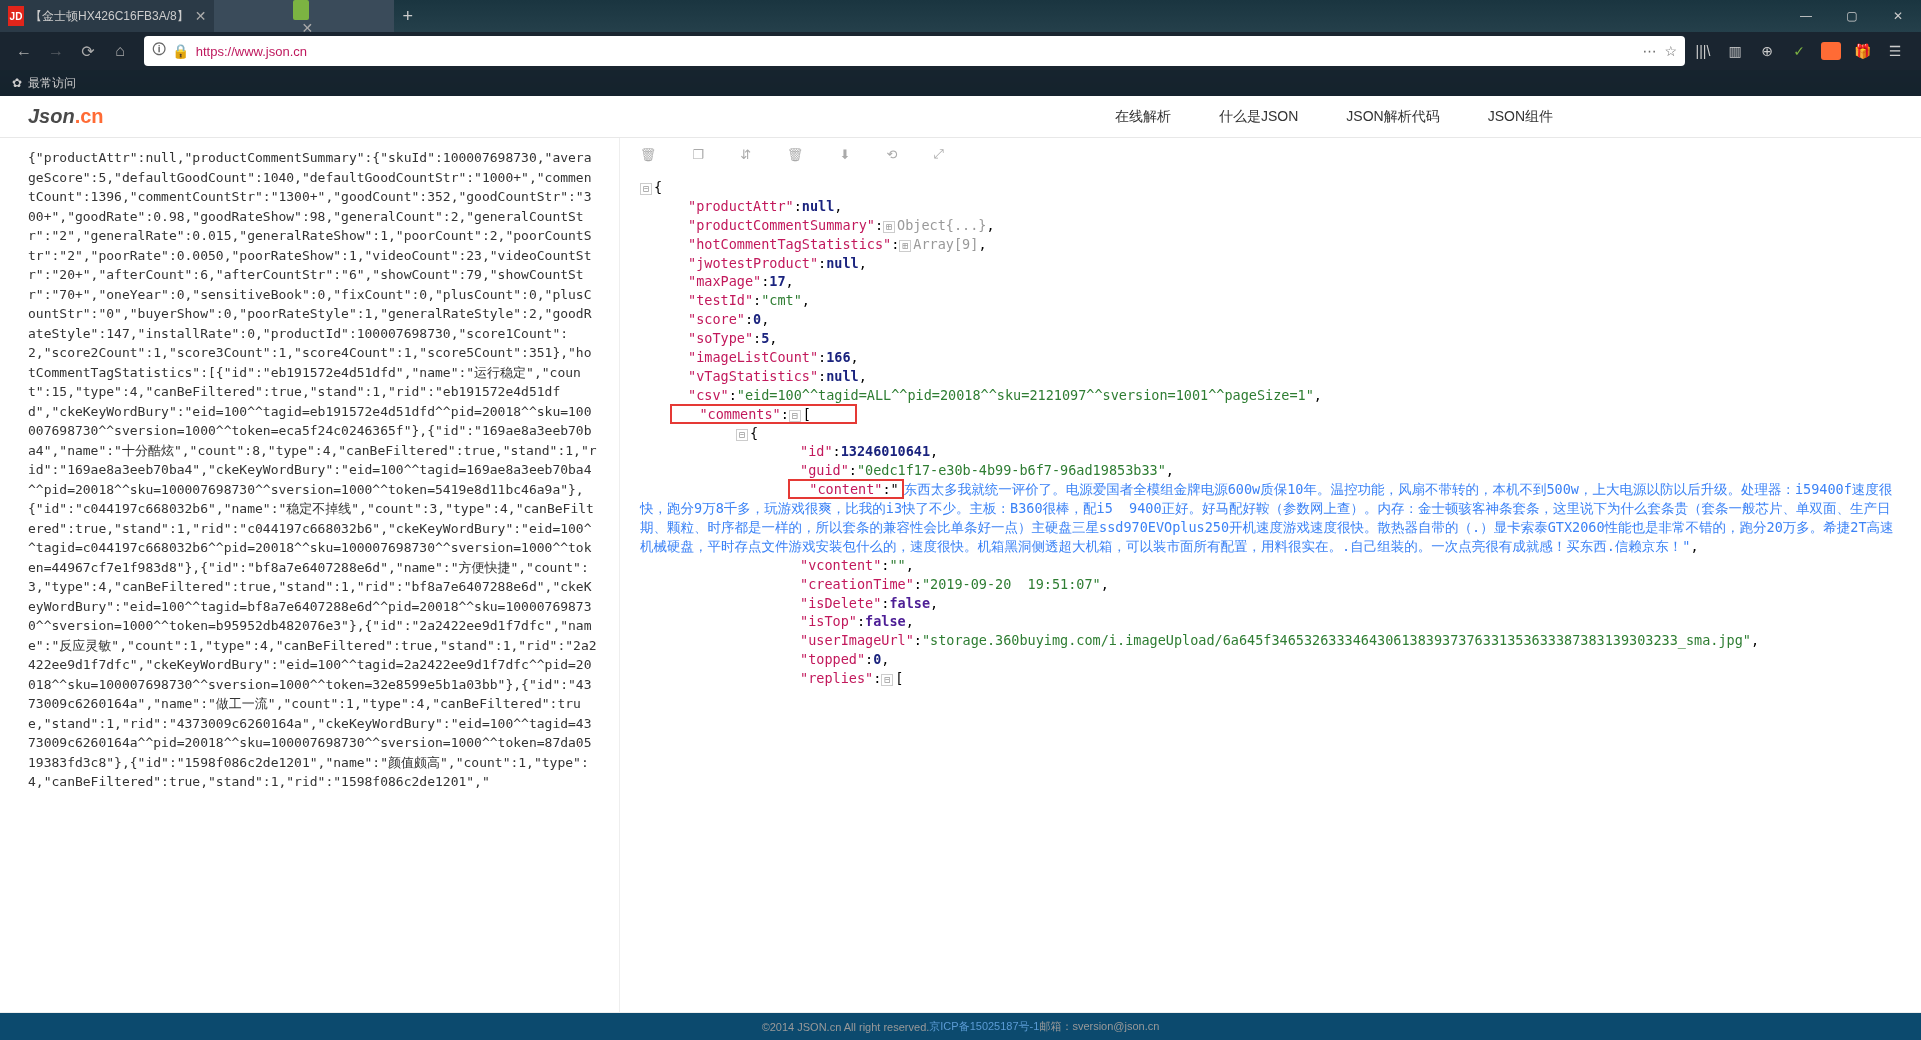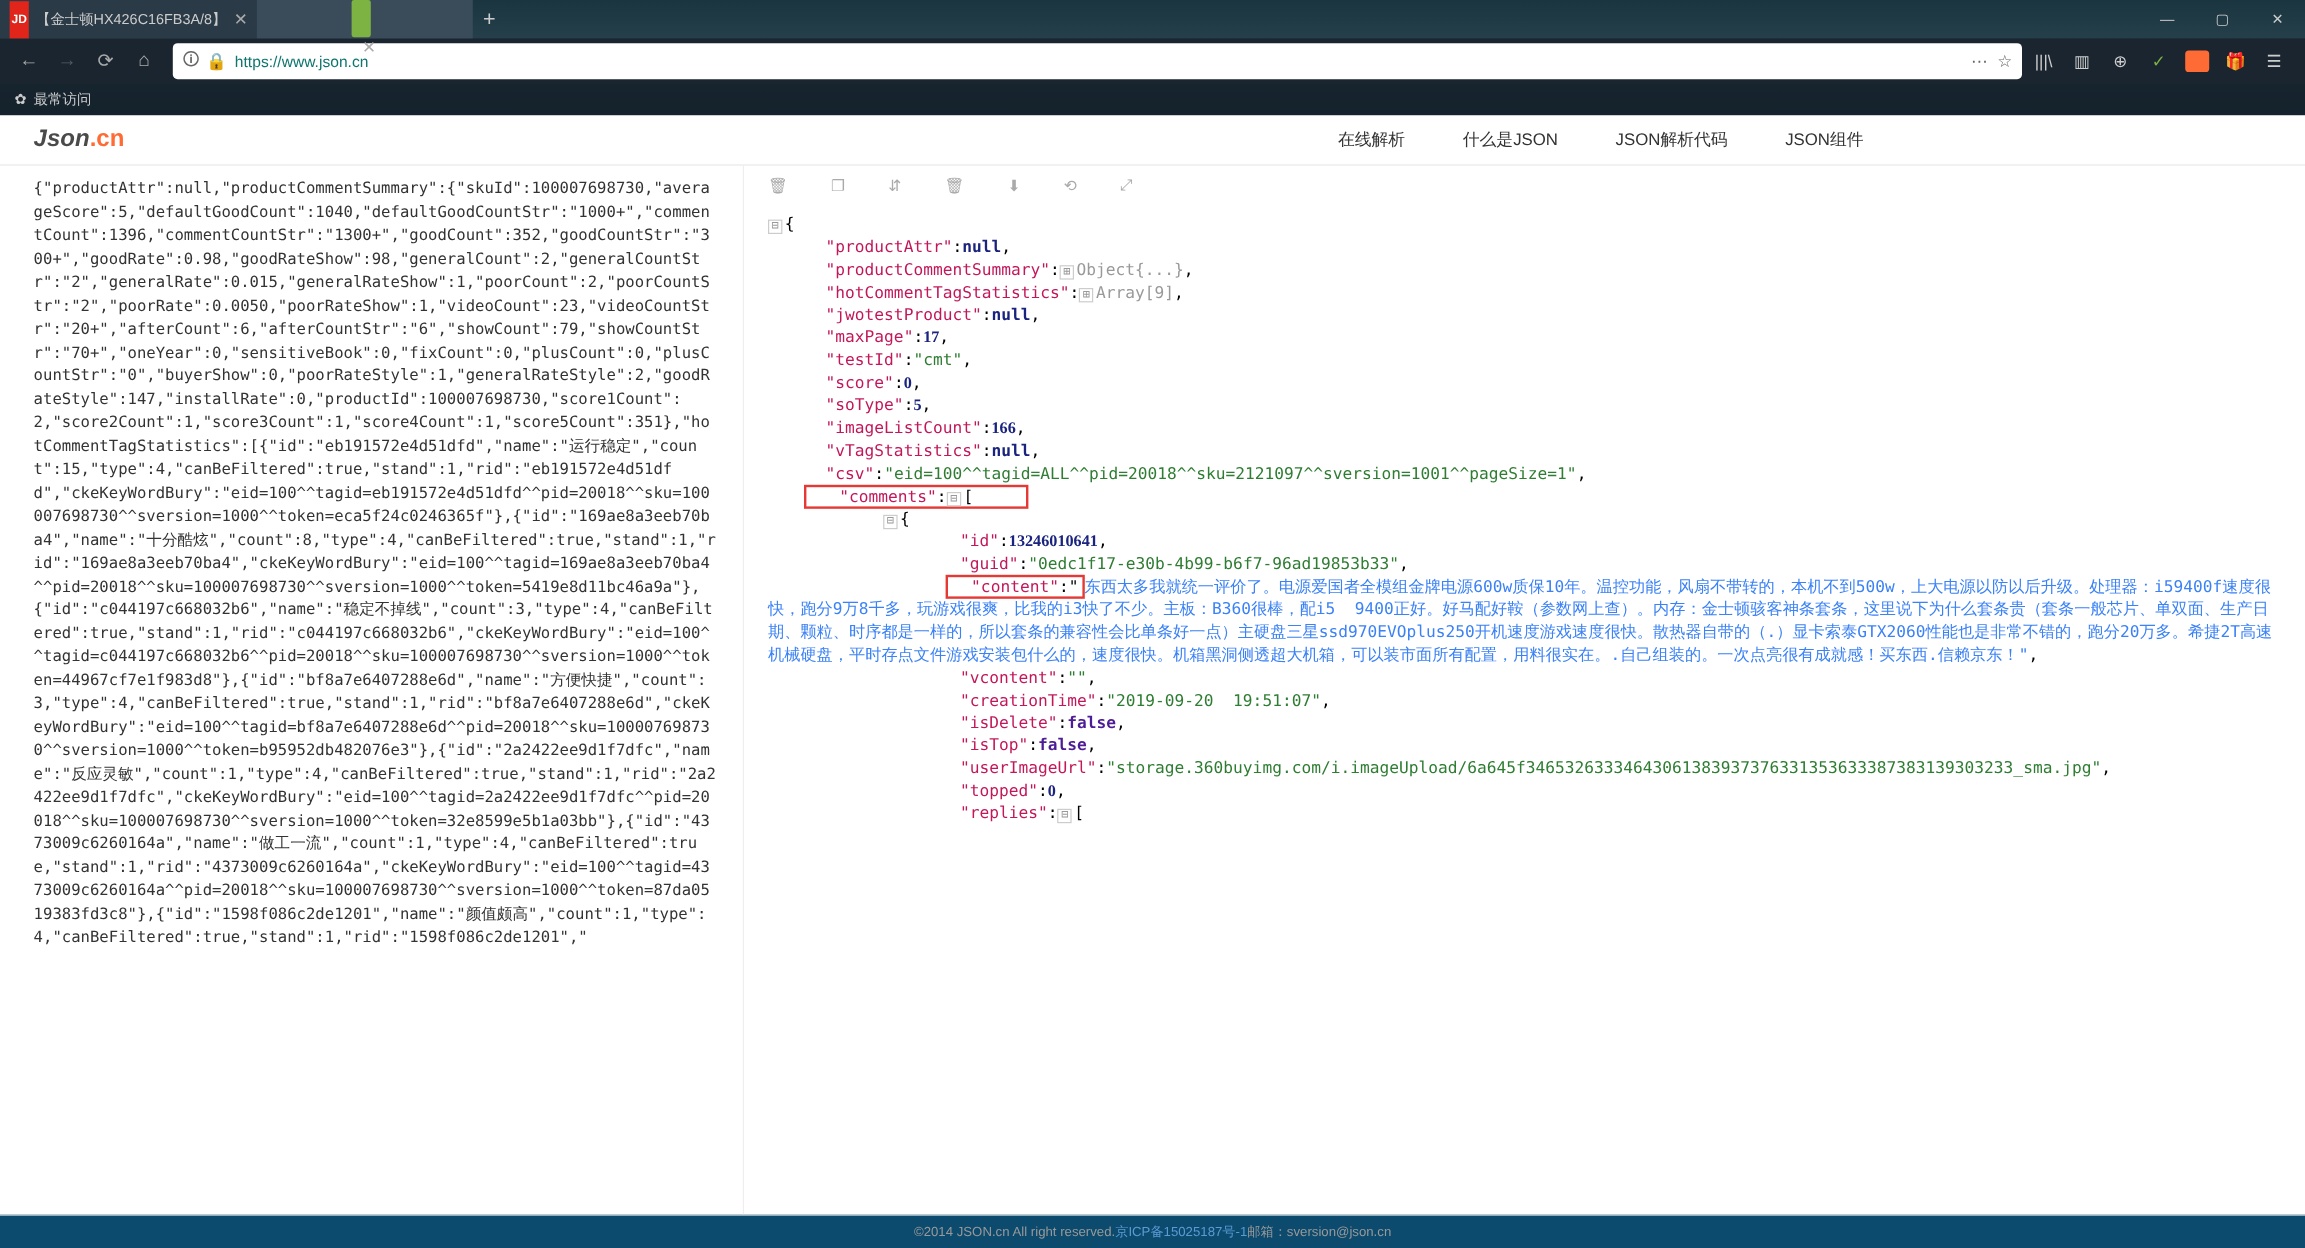--- a/index.html
+++ b/index.html
@@ -2,33 +2,33 @@
 <html><head>
 <meta charset="utf-8">
 <style>
 * { margin: 0; padding: 0; box-sizing: border-box; }
 body { font-family: "Microsoft YaHei", Arial, sans-serif; background: #fff; overflow: hidden; }
 .browser-chrome { background: #1a2530; height: 96px; }
 .tabs-row { display: flex; align-items: center; height: 32px; padding-left: 0; }
 .tab { display: flex; align-items: center; height: 32px; padding: 0 8px; font-size: 12px; color: #ccc; max-width: 220px; min-width: 180px; position: relative; }
 .tab.inactive { background: #2b3a47; }
 .tab.active { background: #3a4b5a; color: #fff; flex-direction: column; }
-.tab-icon { width: 16px; height: 31px; margin-right: 6px; flex-shrink: 0; }
+.tab-icon { width: 16px; height: 20px; margin-right: 6px; flex-shrink: 0; }
 .tab-icon.jd { background: #e1251b; color: #fff; font-size: 10px; font-weight: bold; display: flex; align-items: center; justify-content: center; }
 .tab-icon.json { background: #7cb342; border-radius: 2px; }
 .tab-label { white-space: nowrap; overflow: hidden; text-overflow: ellipsis; flex: 1; }
 .tab-close { margin-left: 6px; color: #aaa; font-size: 14px; }
 .tab-add { color: #ccc; font-size: 18px; margin-left: 8px; cursor: pointer; }
 .window-controls { position: absolute; right: 0; top: 0; display: flex; }
 .win-btn { width: 46px; height: 32px; display: flex; align-items: center; justify-content: center; color: #ccc; font-size: 12px; }
 .addr-row { display: flex; align-items: center; height: 38px; padding: 0 8px; background: #1a2530; }
 .nav-btn { width: 32px; height: 32px; display: flex; align-items: center; justify-content: center; color: #aaa; font-size: 16px; }
 .url-bar { flex: 1; margin: 0 8px; height: 30px; background: #fff; border-radius: 4px; display: flex; align-items: center; padding: 0 8px; }
 .url-icon { margin-right: 6px; color: #666; font-size: 14px; }
-.url-text { flex: 1; font-size: 13px; color: #0f766e; }
+.url-text { flex: 1; font-size: 13px; color: #be185d; }
 .url-right { display: flex; gap: 8px; align-items: center; }
 .url-right span { color: #666; font-size: 14px; }
 .right-icons { display: flex; gap: 12px; align-items: center; padding-right: 8px; }
 .right-icons span { color: #ccc; font-size: 14px; width: 20px; text-align: center; }
 .icon-orange { background: #ff6b35; border-radius: 3px; width: 18px; height: 18px; }
 .bookmarks-row { height: 26px; background: rgba(20,30,40,0.8); display: flex; align-items: center; padding: 0 12px; color: #ccc; font-size: 12px; gap: 6px; }
 .bg-forest { background: linear-gradient(to bottom, #1a3540 0%, #2a4550 50%, #1a3540 100%); position: relative; overflow: hidden; }
 
 .page-content { height: calc(100vh - 96px); display: flex; flex-direction: column; background: #fff; }
 .site-header { height: 42px; display: flex; align-items: center; padding: 0 28px; border-bottom: 1px solid #e8e8e8; }
@@ -44,21 +44,21 @@
 .left-panel::-webkit-scrollbar-track { background: #f0f0f0; }
 .left-panel::-webkit-scrollbar-thumb { background: #c0c0c0; border-radius: 2px; }
 .right-panel { flex: 1; padding: 0; overflow-y: scroll; }
 .right-panel::-webkit-scrollbar { width: 16px; }
 .right-panel::-webkit-scrollbar-track { background: #f0f0f0; }
 .right-panel::-webkit-scrollbar-thumb { background: #c0c0c0; }
 .toolbar { height: 32px; display: flex; align-items: center; gap: 36px; padding: 0 20px; color: #aaa; font-size: 13px; }
 .json-tree { padding: 8px 20px; font-family: Consolas, monospace; font-size: 13.5px; line-height: 1.4; }
 .json-line { white-space: pre-wrap; word-break: break-all; }
 .k { color: #c2185b; }
-.n { color: #1a237e; font-weight: bold; font-family: Liberation Serif, serif; }
+.n { color: #1a237e; font-weight: bold; }
 .s { color: #2e7d32; }
 .b { color: #4c1d95; font-weight: bold; margin-top: 24px; }
 .null { color: #1a237e; font-weight: bold; }
 .punc { color: #000; }
 .obj { color: #999; }
 .toggle { color: #999; cursor: pointer; margin-right: 2px; display: inline-block; width: 12px; text-align: center; border: 1px solid #ccc; font-size: 10px; line-height: 10px; }
 .indent1 { padding-left: 48px; }
 .indent2 { padding-left: 96px; }
 .indent4 { padding-left: 160px; }
 .red-box { border: 2px solid #e53935; padding: 0 3px; display: inline; }

